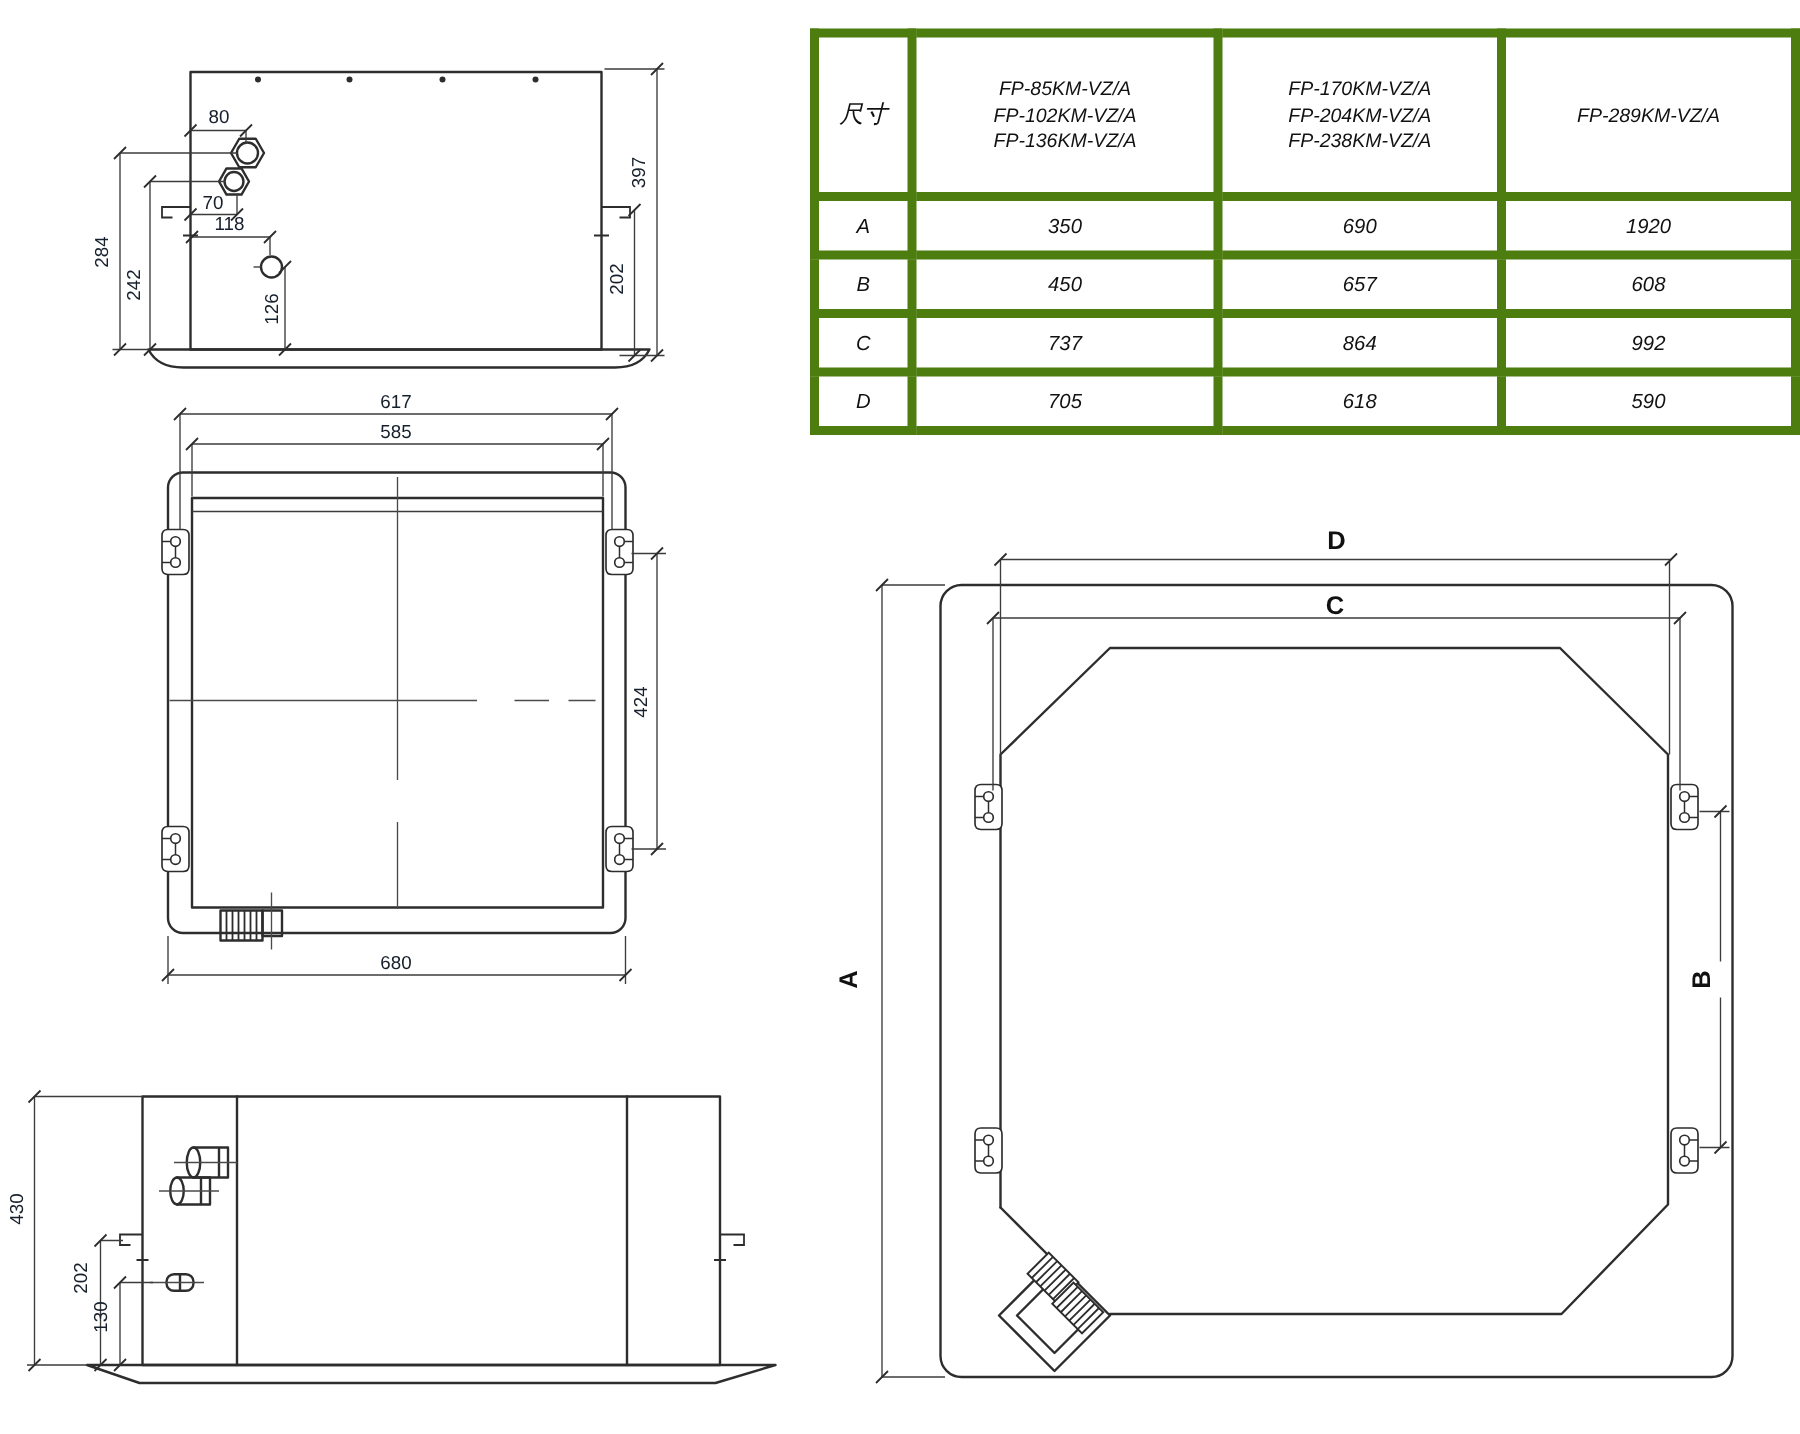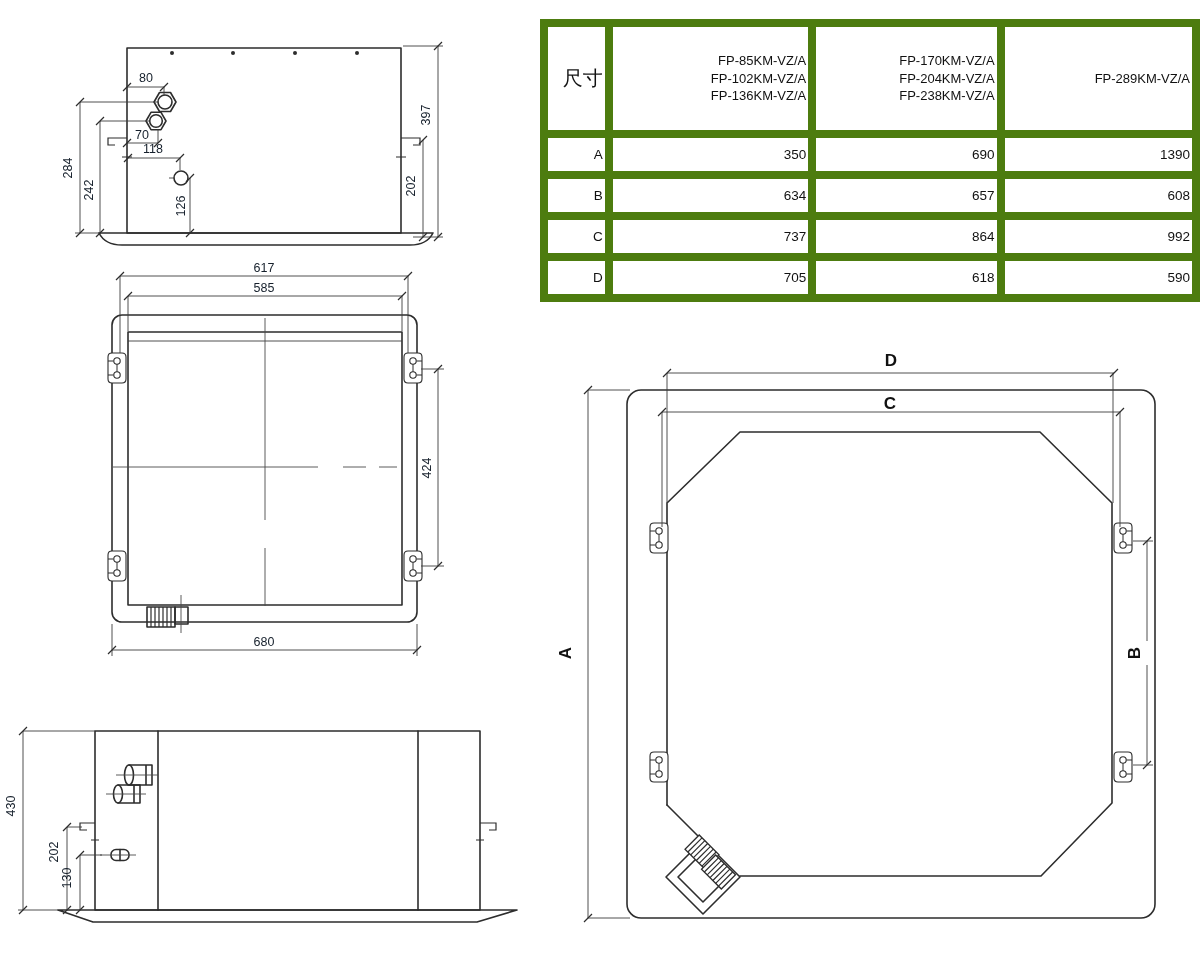--- a/index.html
+++ b/index.html
@@ -8,23 +8,23 @@
   svg{position:absolute;left:0;top:0;}
   .ol{stroke:#2d2d2d;stroke-width:1.6;fill:none;stroke-linecap:round;stroke-linejoin:round;}
   .tl{stroke:#3c3c3c;stroke-width:0.9;fill:none;}
   .tk{stroke:#2d2d2d;stroke-width:1.2;fill:none;}
   .cl{stroke:#4a4a4a;stroke-width:0.9;fill:none;}
   text.dim{font-family:"Liberation Sans",sans-serif;font-size:12.5px;fill:#16202c;}
   text.big{font-family:"Liberation Sans",sans-serif;font-size:17px;font-weight:bold;fill:#111111;}
   .mid{text-anchor:middle;}
   #dimtable{position:absolute;left:540px;top:19px;border-collapse:collapse;table-layout:fixed;
             color:#111111;background:#ffffff;}
-  #dimtable td{border:8px solid #4d7c0f;text-align:right;vertical-align:middle;padding:0 2px;}
+  #dimtable td{border:6px solid #4d7c0f;text-align:center;vertical-align:middle;padding:0 2px;font-style:italic;}
   #dimtable td.hdr{font-size:13px;line-height:1.35;}
-  #dimtable td.corner{font-size:20px;}
+  #dimtable td.corner{font-size:16px;}
   #dimtable tr.datarow td{font-size:13.5px;height:33px;}
   #dimtable tr.hdrrow td{height:103px;}
 </style>
 </head>
 <body>
 
 <div id="stage">
 
 <svg width="1200" height="956" viewBox="0 0 1200 956">
   <defs>
@@ -202,25 +202,25 @@
       <div>FP-238KM-VZ/A</div>
     </td>
     <td class="hdr">
       <div>FP-289KM-VZ/A</div>
     </td>
   </tr>
   <tr class="datarow">
     <td>A</td>
     <td>350</td>
     <td>690</td>
-    <td>1390</td>
+    <td>1920</td>
   </tr>
   <tr class="datarow">
     <td>B</td>
-    <td>634</td>
+    <td>450</td>
     <td>657</td>
     <td>608</td>
   </tr>
   <tr class="datarow">
     <td>C</td>
     <td>737</td>
     <td>864</td>
     <td>992</td>
   </tr>
   <tr class="datarow">

